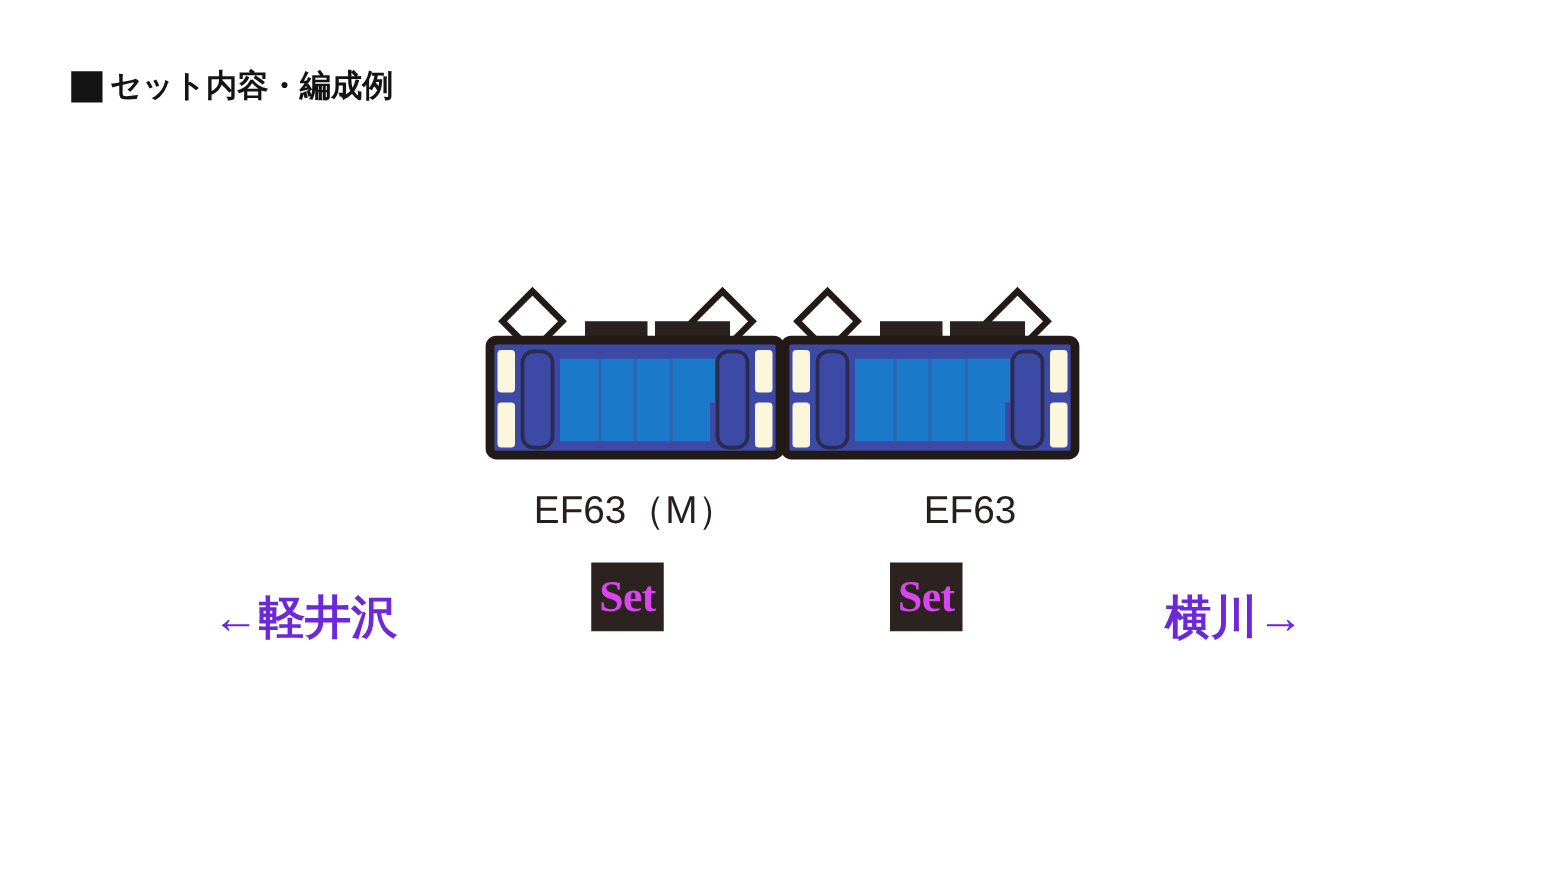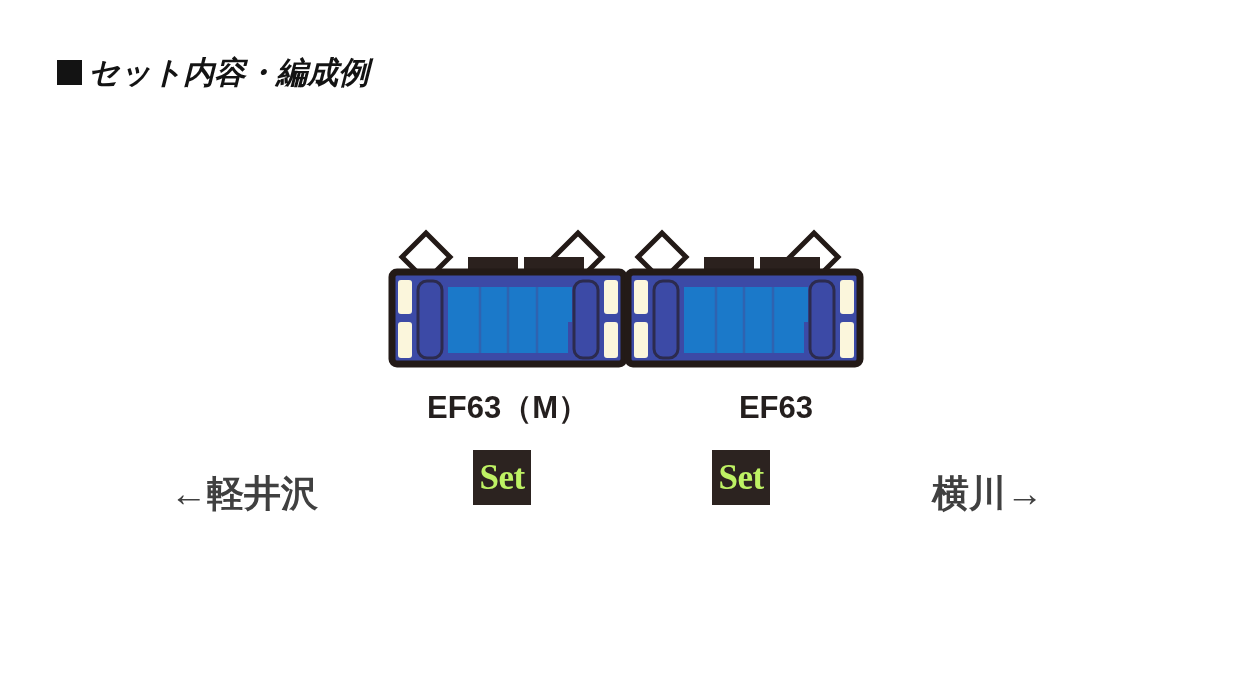--- a/index.html
+++ b/index.html
@@ -23,44 +23,43 @@
     gap: 6px;
   }
   .header-marker {
     width: 25px;
     height: 25px;
     background: #131313;
     display: block;
     flex: none;
   }
   .header-title {
-    font-size: 31px;
+    font-size: 25px;
     font-weight: 700;
     color: #131313;
     letter-spacing: 0px;
     line-height: 1;
     white-space: nowrap;
-    font-style: italic;
   }
 
   
   .formation {
     position: absolute;
     left: 0;
     top: 210px;
     width: 1244px;
     height: 180px;
   }
 
   .dir-label {
     position: absolute;
     top: 265px;
     font-size: 37px;
     font-weight: 700;
-    color: #404040;
+    color: #6d28d9;
     line-height: 1;
     white-space: nowrap;
   }
   .dir-left  { left: 170px; }
   .dir-right { left: 892px; margin-left: 40px; }
 
   
   .loco {
     position: absolute;
     top: 0;
@@ -70,37 +69,37 @@
   .loco-1 { left: 388px; }
   .loco-2 { left: 624px; }
 
   .loco svg { display: block; }
 
   
   .caption {
     position: absolute;
     top: 392px;
     font-size: 31px;
-    font-weight: 700;
+    font-weight: 400;
     color: #241f1e;
     line-height: 1;
     text-align: center;
     white-space: nowrap;
   }
   .caption-1 { left: 388px; width: 240px; }
   .caption-2 { left: 656px; width: 240px; }
 
   
   .badge {
     position: absolute;
     top: 450px;
     width: 58px;
     height: 55px;
     background: #2c2320;
-    color: #bef264;
+    color: #d946ef;
     font-family: "Liberation Serif", "DejaVu Serif", serif;
     font-size: 35px;
     font-weight: 700;
     display: flex;
     align-items: center;
     justify-content: center;
     line-height: 1;
     letter-spacing: -0.5px;
   }
   .badge-1 { left: 473px; }

